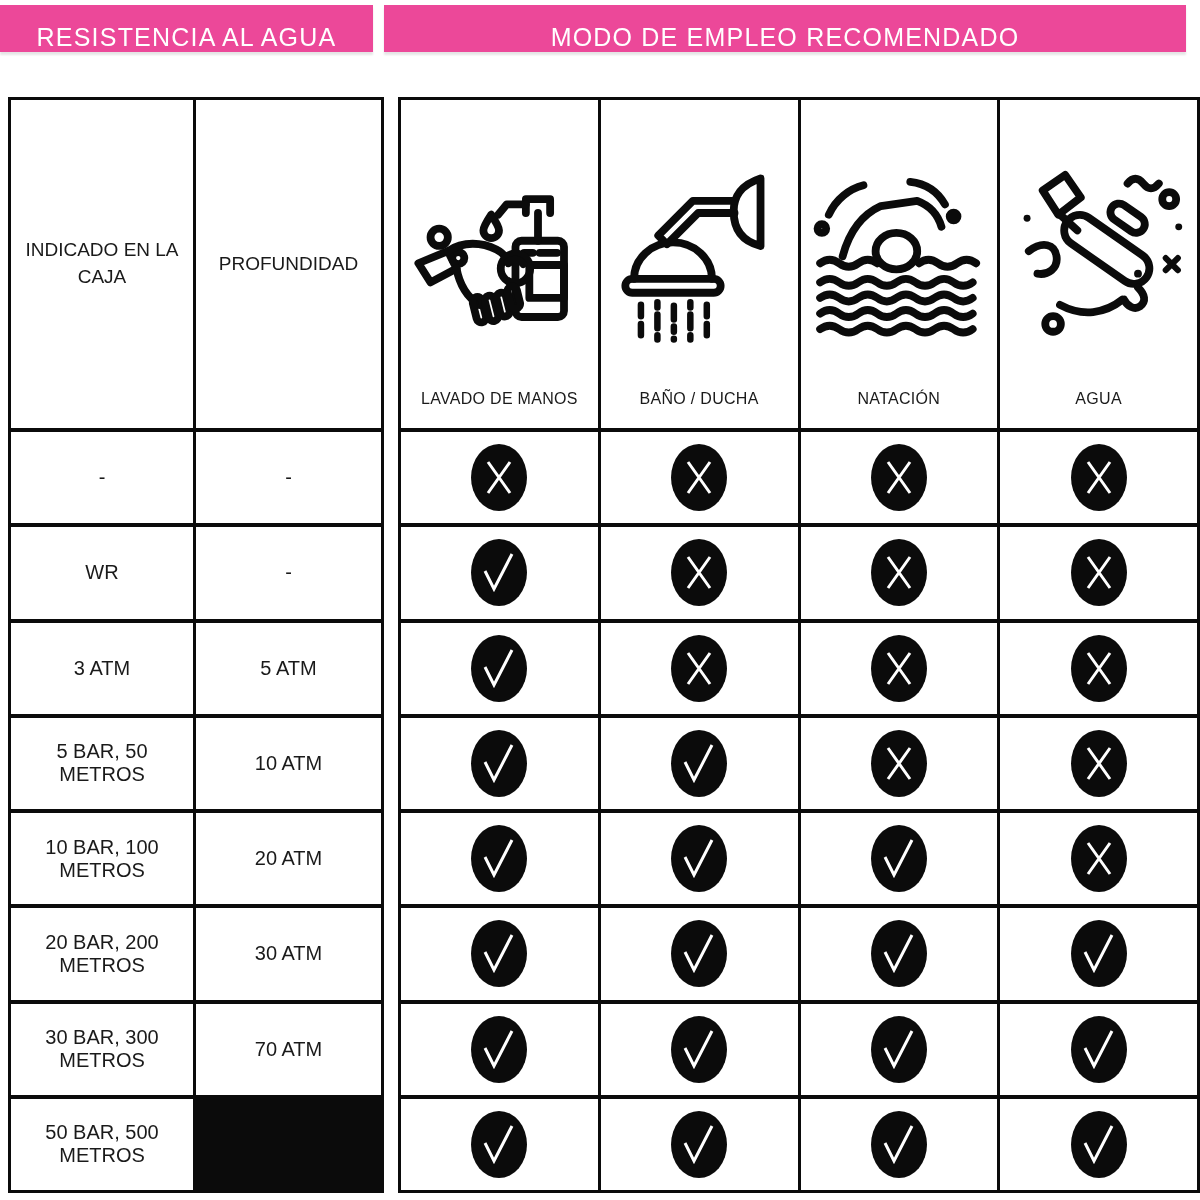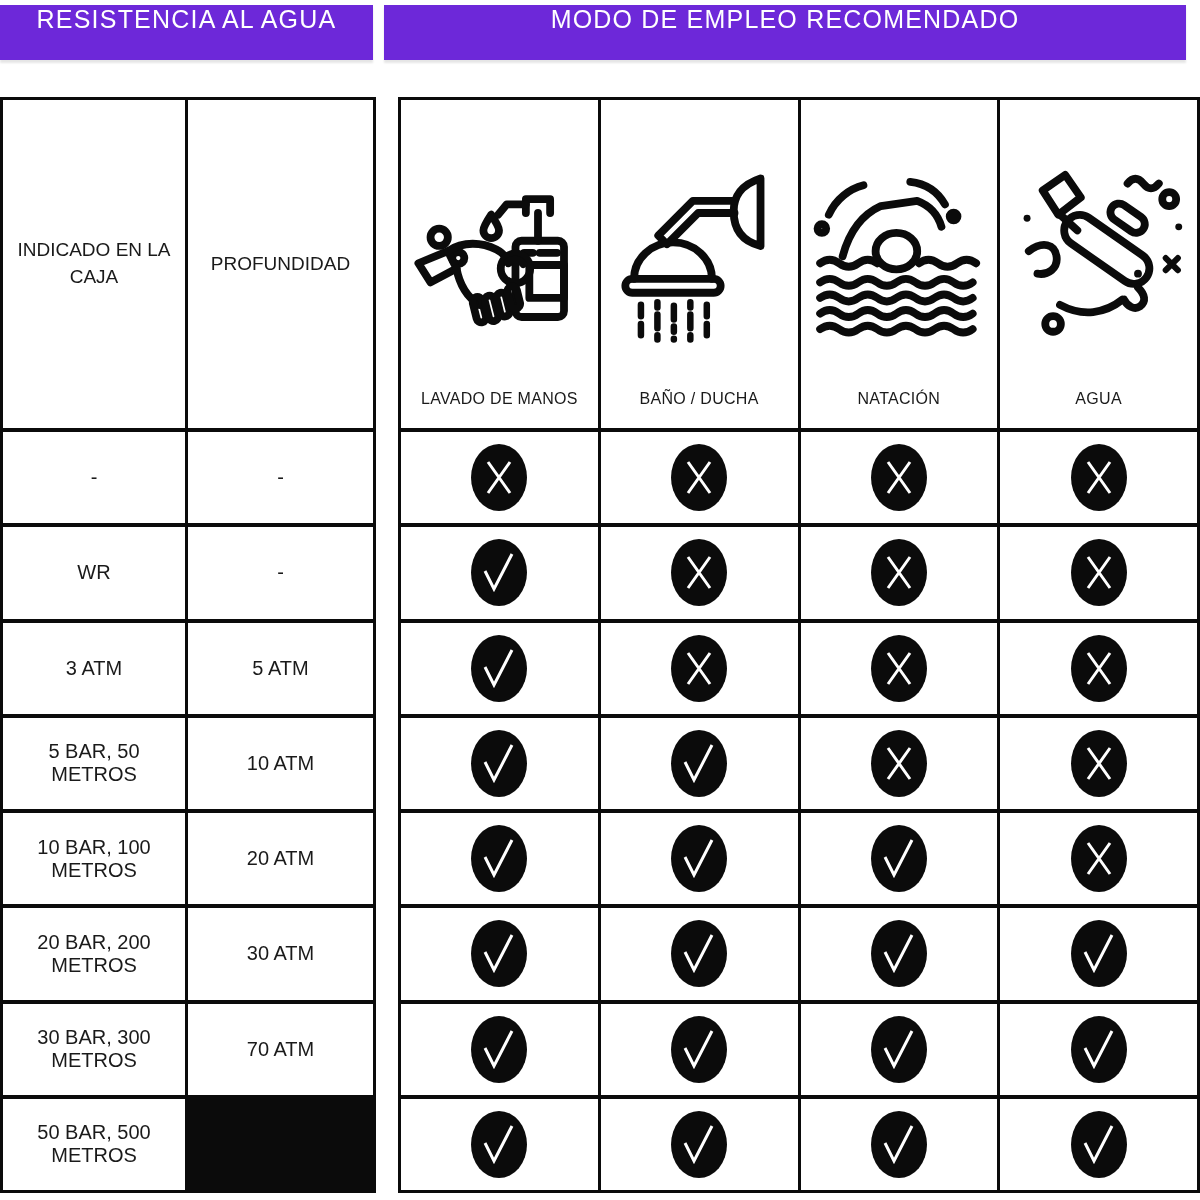--- a/index.html
+++ b/index.html
@@ -2,34 +2,34 @@
 <html><head>
 <meta charset="utf-8">
 <style>
   html,body{margin:0;padding:0;background:#ffffff;}
   .canvas{
     position:relative;width:1200px;height:1200px;background:#ffffff;overflow:hidden;
     font-family:"Liberation Sans", sans-serif;color:#111;
   }
   
   .bar{
-    position:absolute;top:5px;height:55px;background:#6d28d9;color:#fff;
-    display:flex;align-items:flex-start;justify-content:center;
+    position:absolute;top:5px;height:47px;background:#ec4899;color:#fff;
+    display:flex;align-items:flex-end;justify-content:center;
     font-size:25px;letter-spacing:1.2px;box-shadow:0 3px 2px rgba(0,0,0,0.10);
   }
   .bar-left{left:0;width:373px;}
   .bar-right{left:384px;width:802px;}
   
   .table{
     position:absolute;top:97px;height:1096px;display:grid;
     background:#0b0b0b;border:3px solid #0b0b0b;box-sizing:border-box;
     column-gap:3px;row-gap:4px;
     grid-template-rows:328px repeat(8, 1fr);
   }
-  .table-left{left:0;width:376px;grid-template-columns:182px 1fr;}
+  .table-left{left:8px;width:376px;grid-template-columns:182px 1fr;}
   .table-right{left:398px;width:802px;grid-template-columns:repeat(4, 1fr);}
   .cell{
     background:#ffffff;display:flex;align-items:center;justify-content:center;
     text-align:center;font-size:20px;color:#1a1a1a;
   }
   .head-cell span{max-width:155px;line-height:1.4;font-size:19px;}
   .icon-head{flex-direction:column;justify-content:flex-end;}
   .icon-wrap{flex:1;display:flex;align-items:center;justify-content:center;width:100%;padding-top:14px;}
   .icon-wrap svg{width:182px;height:188px;}
   .icon-label{font-size:16px;margin-bottom:20px;letter-spacing:0.3px;}

